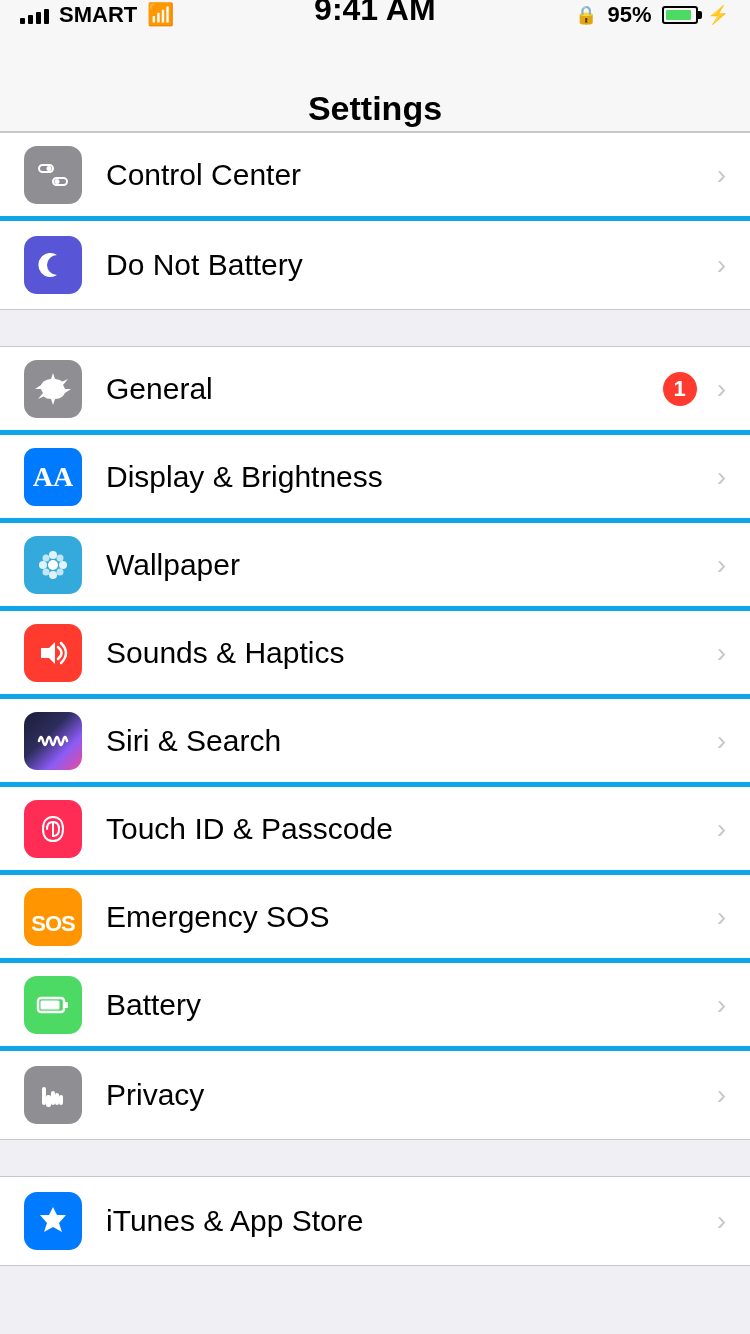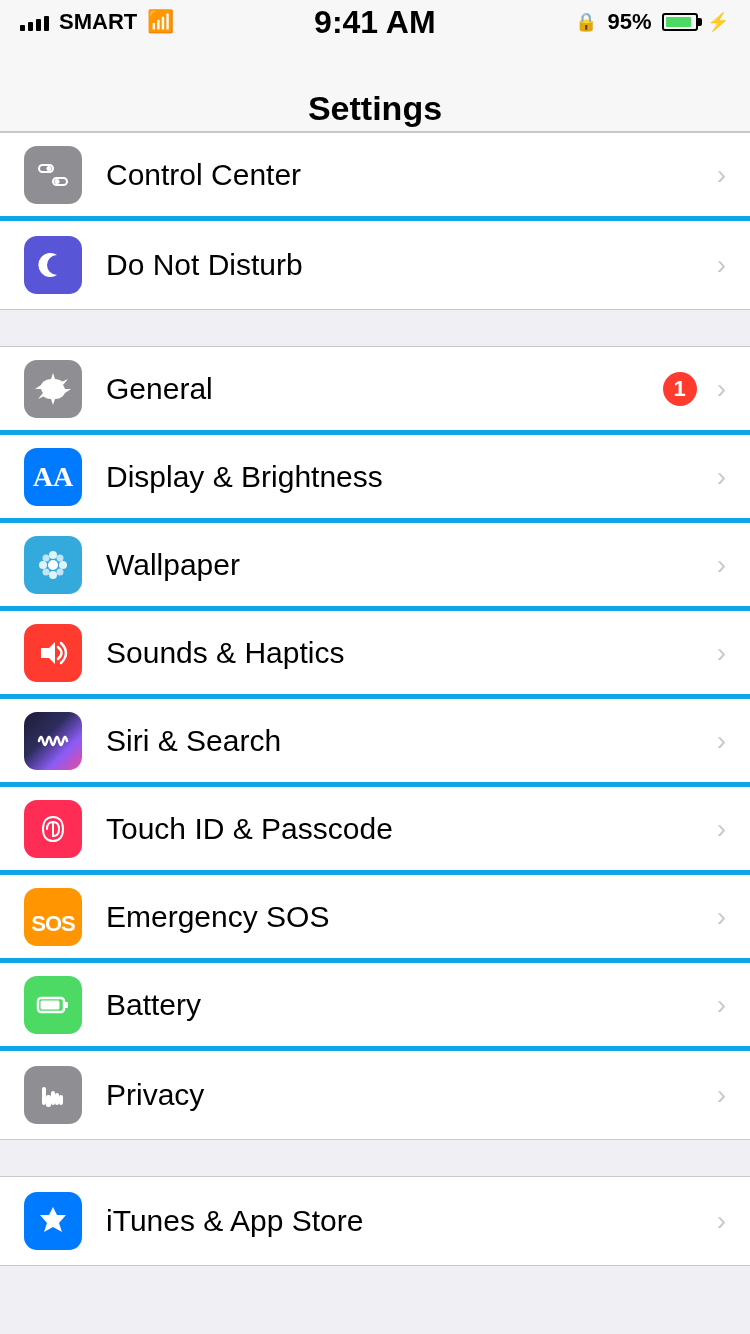--- a/index.html
+++ b/index.html
@@ -11,21 +11,21 @@
       background: #efeff4;
       font-family: -apple-system, 'Helvetica Neue', Helvetica, Arial, sans-serif;
       overflow-x: hidden;
     }
 
     
     .status-bar {
       height: 44px;
       background: #f7f7f7;
       display: flex;
-      align-items: center;
+      align-items: flex-end;
       justify-content: space-between;
       padding: 16px 20px;
       font-size: 24px;
       font-weight: 600;
     }
     .status-left {
       display: flex;
       align-items: center;
       gap: 10px;
       font-size: 22px;
@@ -170,21 +170,21 @@
     .chevron {
       color: #c7c7cc;
       font-size: 28px;
       font-weight: 300;
       margin-left: 8px;
     }
 
     
     .bg-gray { background: #8e8e93; }
     .bg-purple { background: #5856d6; }
-    .bg-blue { background: #007aff; }
+    .bg-blue { background: #007aff; border-radius: 11px; }
     .bg-teal { background: #34aadc; }
     .bg-red { background: #ff3b30; }
     .bg-siri { background: linear-gradient(135deg, #1c1c3a 0%, #2d2d5c 40%, #8b5cf6 70%, #ec4899 100%); }
     .bg-pink { background: #ff2d55; }
     .bg-orange { background: #ff9500; }
     .bg-green { background: #4cd964; }
     .bg-gray2 { background: #8e8e93; }
     .bg-app-store { background: #007aff; }
 
     
@@ -240,21 +240,21 @@
       <span class="chevron">›</span>
     </div>
   </div>
   <div class="settings-row">
     <div class="row-icon bg-purple">
       <svg class="icon-svg" viewBox="0 0 36 36">
         <path d="M22 8 A12 12 0 1 0 22 28 A9 9 0 1 1 22 8 Z" fill="#fff"></path>
       </svg>
     </div>
     <div class="row-content">
-      <span class="row-label">Do Not Disturb</span>
+      <span class="row-label">Do Not Battery</span>
       <span class="chevron">›</span>
     </div>
   </div>
 </div>
 
 <div class="section-separator"></div>
 
 <div class="settings-group">
 
   <div class="settings-row">

